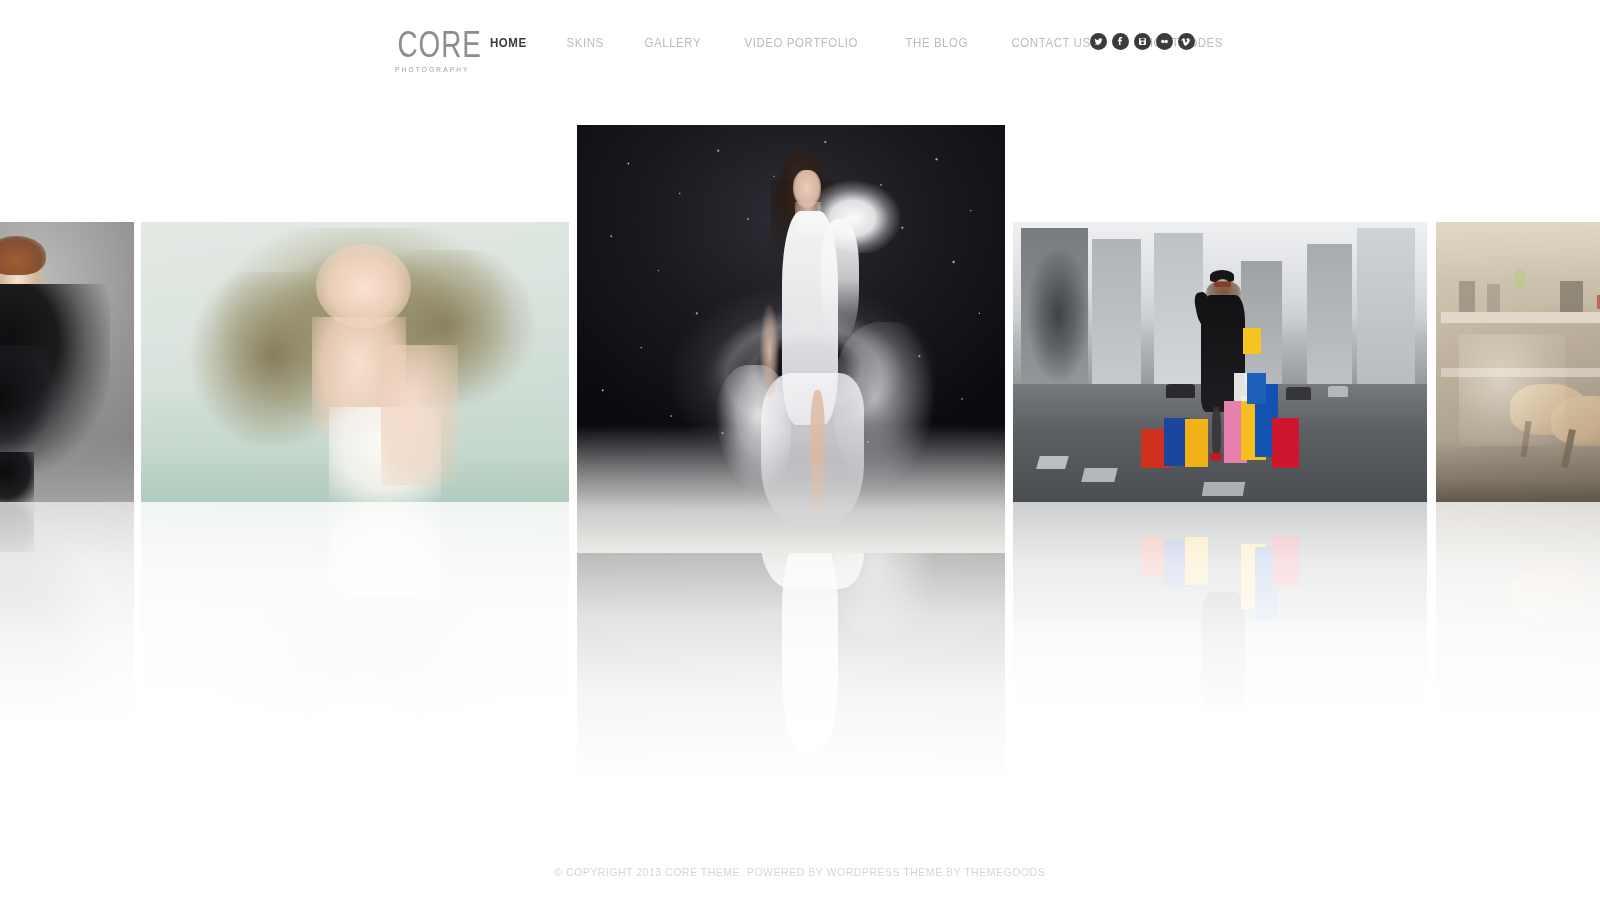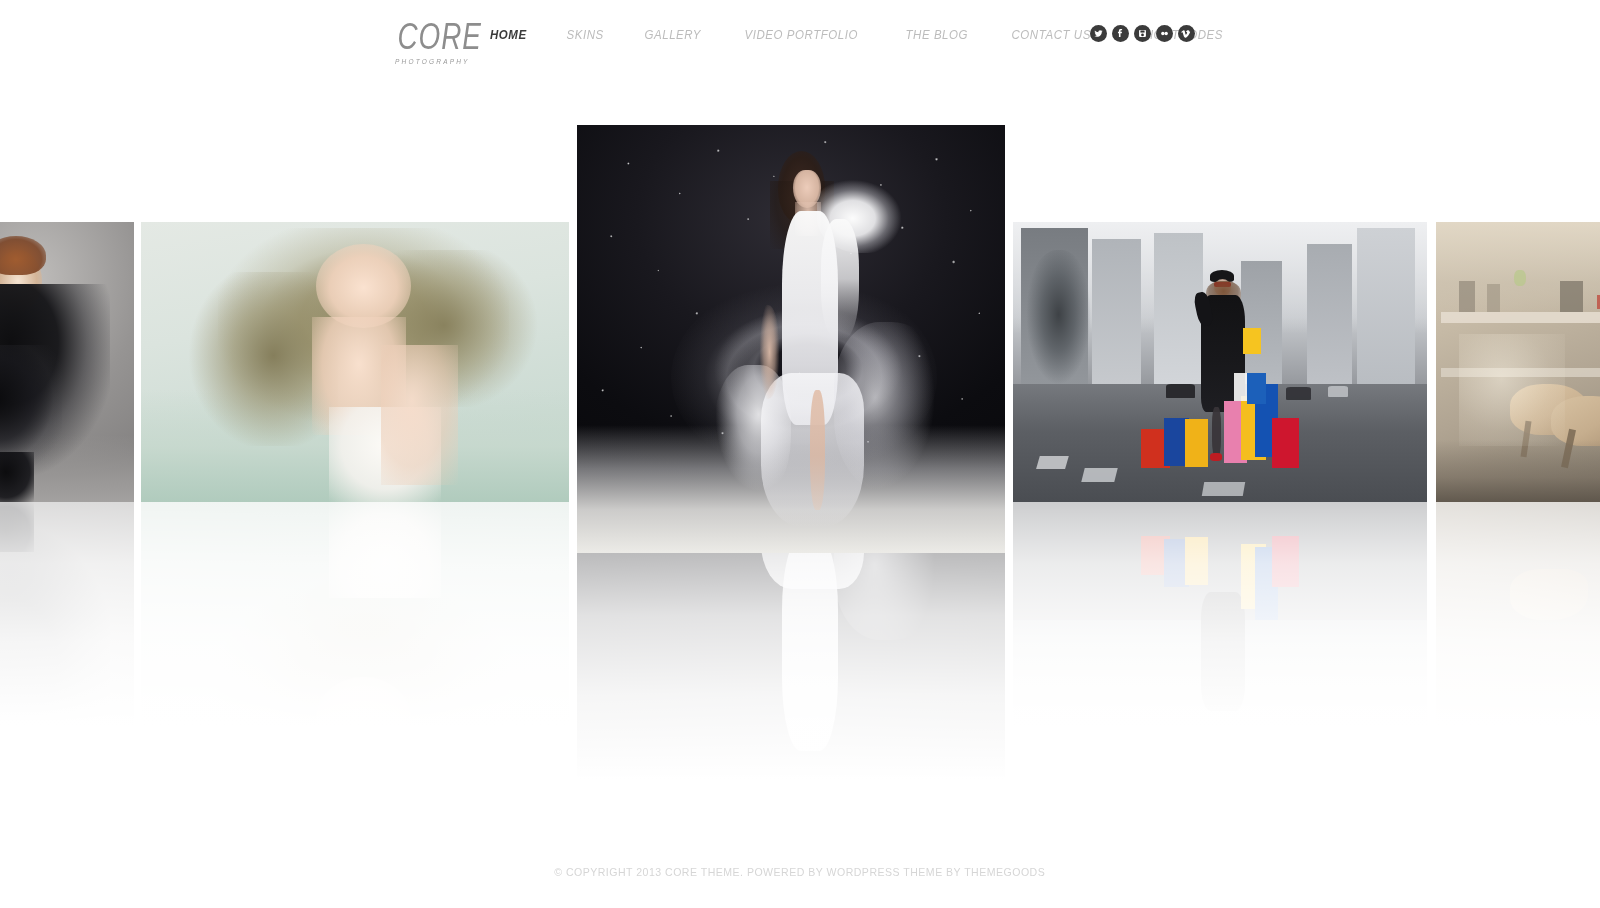--- a/index.html
+++ b/index.html
@@ -16,26 +16,25 @@
     position: relative;
     width: 1600px;
     height: 908px;
     background: #ffffff;
     overflow: hidden;
   }
 
   
   #header {
     position: absolute;
-    top: 4px; left: 0;
+    top: 12px; left: 0;
     width: 1600px;
     height: 72px;
     background: #ffffff;
     z-index: 50;
-    font-style: italic;
   }
 
   #logo {
     position: absolute;
     left: 395px;
     top: 12px;
     width: 70px;
     text-align: center;
     text-decoration: none;
     display: block;

